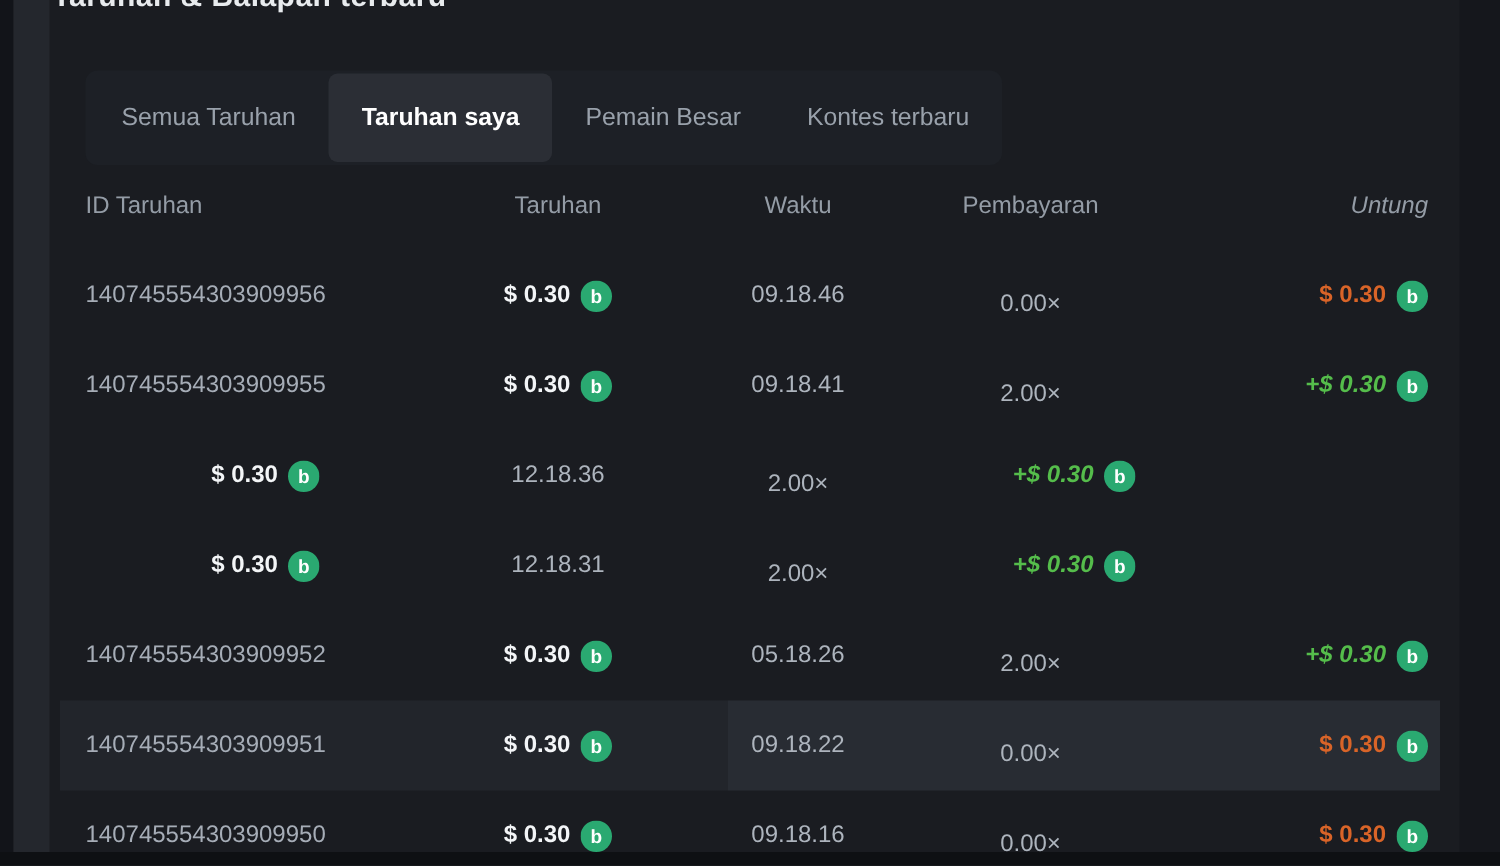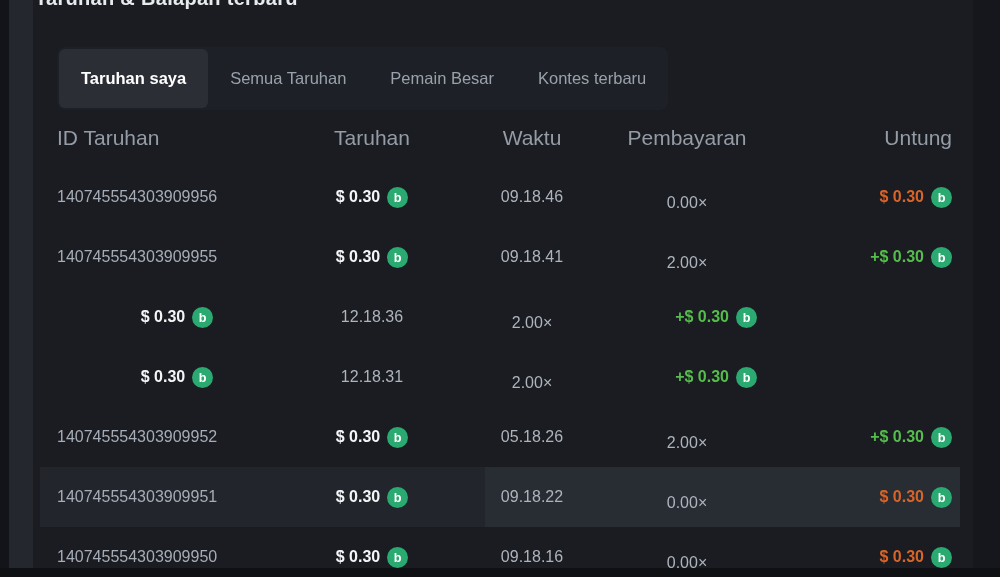--- a/index.html
+++ b/index.html
@@ -38,56 +38,56 @@
   .tab.active { background:#2b2e35; color:#ffffff; font-weight:700; }
 
   
   .bets-table { position:absolute; left:40px; top:123px; width:920px; }
   .grid-row {
     display:grid;
     grid-template-columns:240px 150px 170px 140px 1fr;
     align-items:center;
     padding:0 8px 0 17px;
   }
-  .thead { height:30px; margin-bottom:14px; font-size:21px; color:#949ca6; }
+  .thead { height:30px; margin-bottom:14px; font-size:16px; color:#949ca6; }
   .a-left   { justify-self:start; }
   .a-center { justify-self:center; }
-  .a-right  { justify-self:end; }
+  .a-right  { justify-self:end;font-style:italic; }
 
   .bet-row { height:60px; font-size:16px; cursor:pointer; }
   .bet-row.highlighted {
     background:linear-gradient(90deg,#22252b 0%,#22252b 48.4%,#282c33 48.4%,#282c33 100%);
   }
   .c-id     { color:#a6adb7; justify-self:start; }
   .c-bet    { justify-self:center; display:flex; align-items:center; gap:7px;
               color:#f3f5f7; font-weight:700; }
   .c-time   { color:#adb4bd; justify-self:center; }
   .c-payout { color:#adb4bd; justify-self:center;margin-top:12px; }
   .c-profit { justify-self:end; display:flex; align-items:center; gap:7px; font-weight:700; }
-  .c-profit .amount.win  { color:#55bd4b; }
+  .c-profit .amount.win  { color:#55bd4b;font-style:italic; }
   .c-profit .amount.loss { color:#d96428; }
 
   .coin { width:21px; height:21px; display:block; flex:0 0 auto; }
 </style>
 </head>
 <body>
 
 <div class="band band-left-dark"></div>
 <div class="band band-left-mid"></div>
 <div class="band band-right-dark"></div>
 <div class="band band-bottom"></div>
 
 <h2 class="page-title">Taruhan &amp; Balapan terbaru</h2>
 
 <div class="tab-bar">
+    <div class="tab">
+    <span>Semua Taruhan</span>
+  </div>
     <div class="tab active">
     <span>Taruhan saya</span>
-  </div>
-    <div class="tab">
-    <span>Semua Taruhan</span>
   </div>
     <div class="tab">
     <span>Pemain Besar</span>
   </div>
     <div class="tab">
     <span>Kontes terbaru</span>
   </div>
   </div>
 
 <div class="bets-table">

